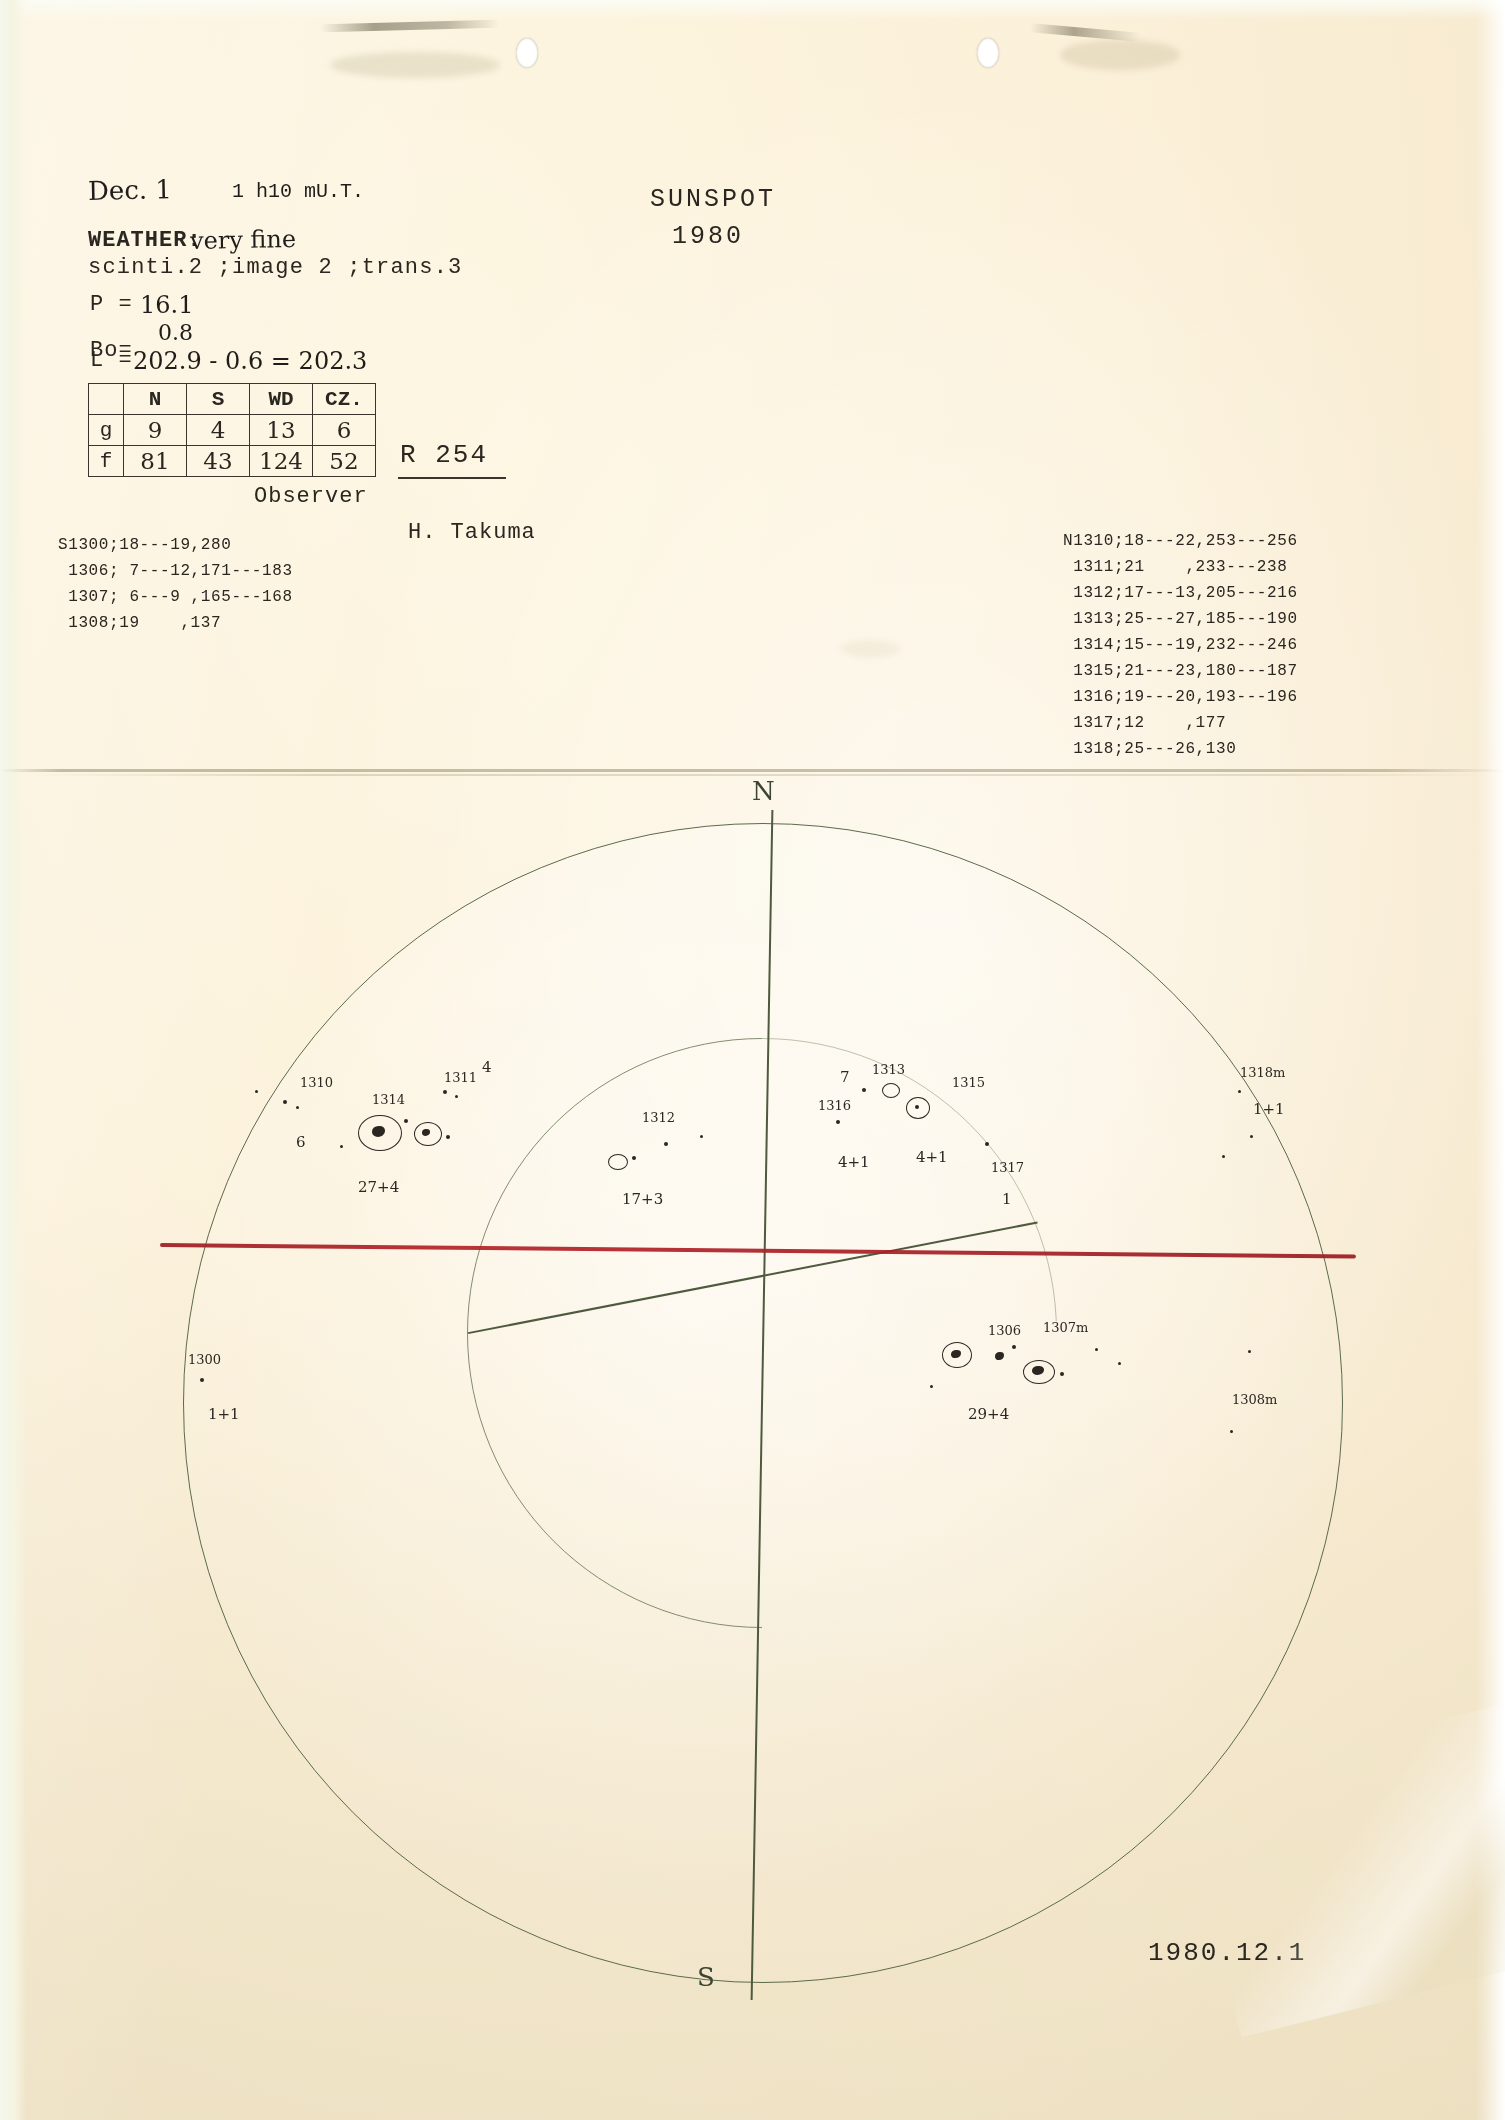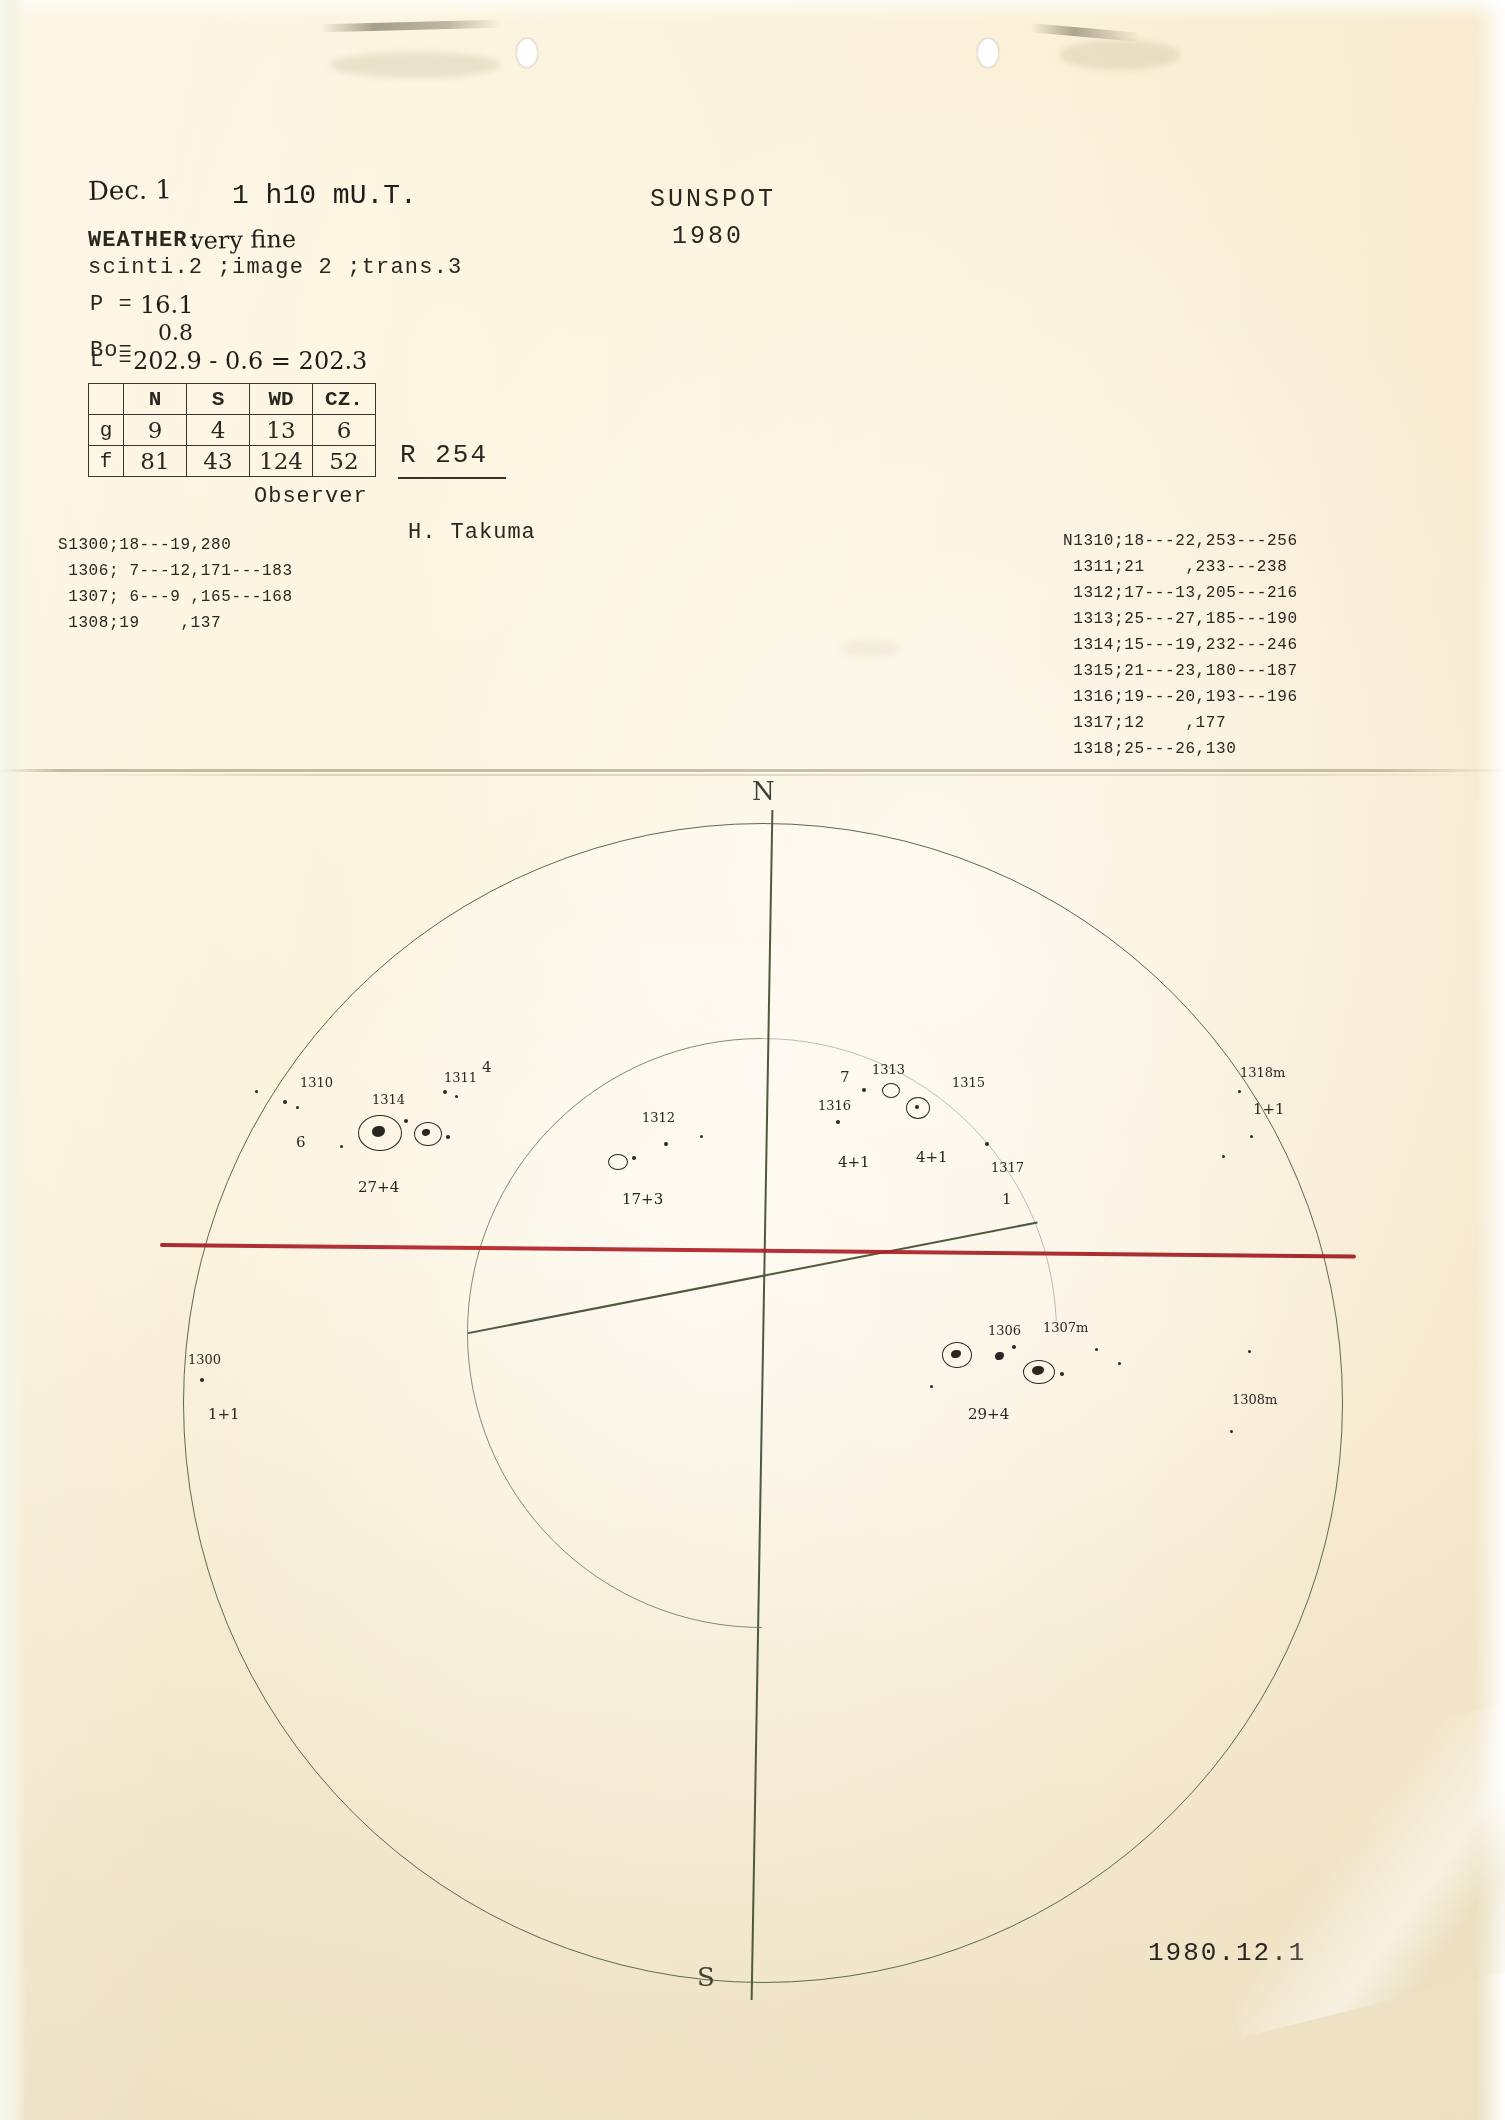--- a/index.html
+++ b/index.html
@@ -93,21 +93,21 @@
     letter-spacing: 3px;
   }
   #date-line {
     left: 88px; top: 175px;
     font-size: 26px;
     font-family: "DejaVu Serif", serif;
     transform: rotate(-1.2deg);
   }
   #ut-label {
     left: 232px; top: 180px;
-    font-size: 28px;
+    font-size: 20px;
     font-family: "Liberation Mono", monospace;
   }
   #weather-label {
     left: 88px; top: 228px;
     font-size: 22px;
     letter-spacing: 1px;
     font-weight: bold;
   }
   #weather-value {
     left: 190px; top: 226px;

